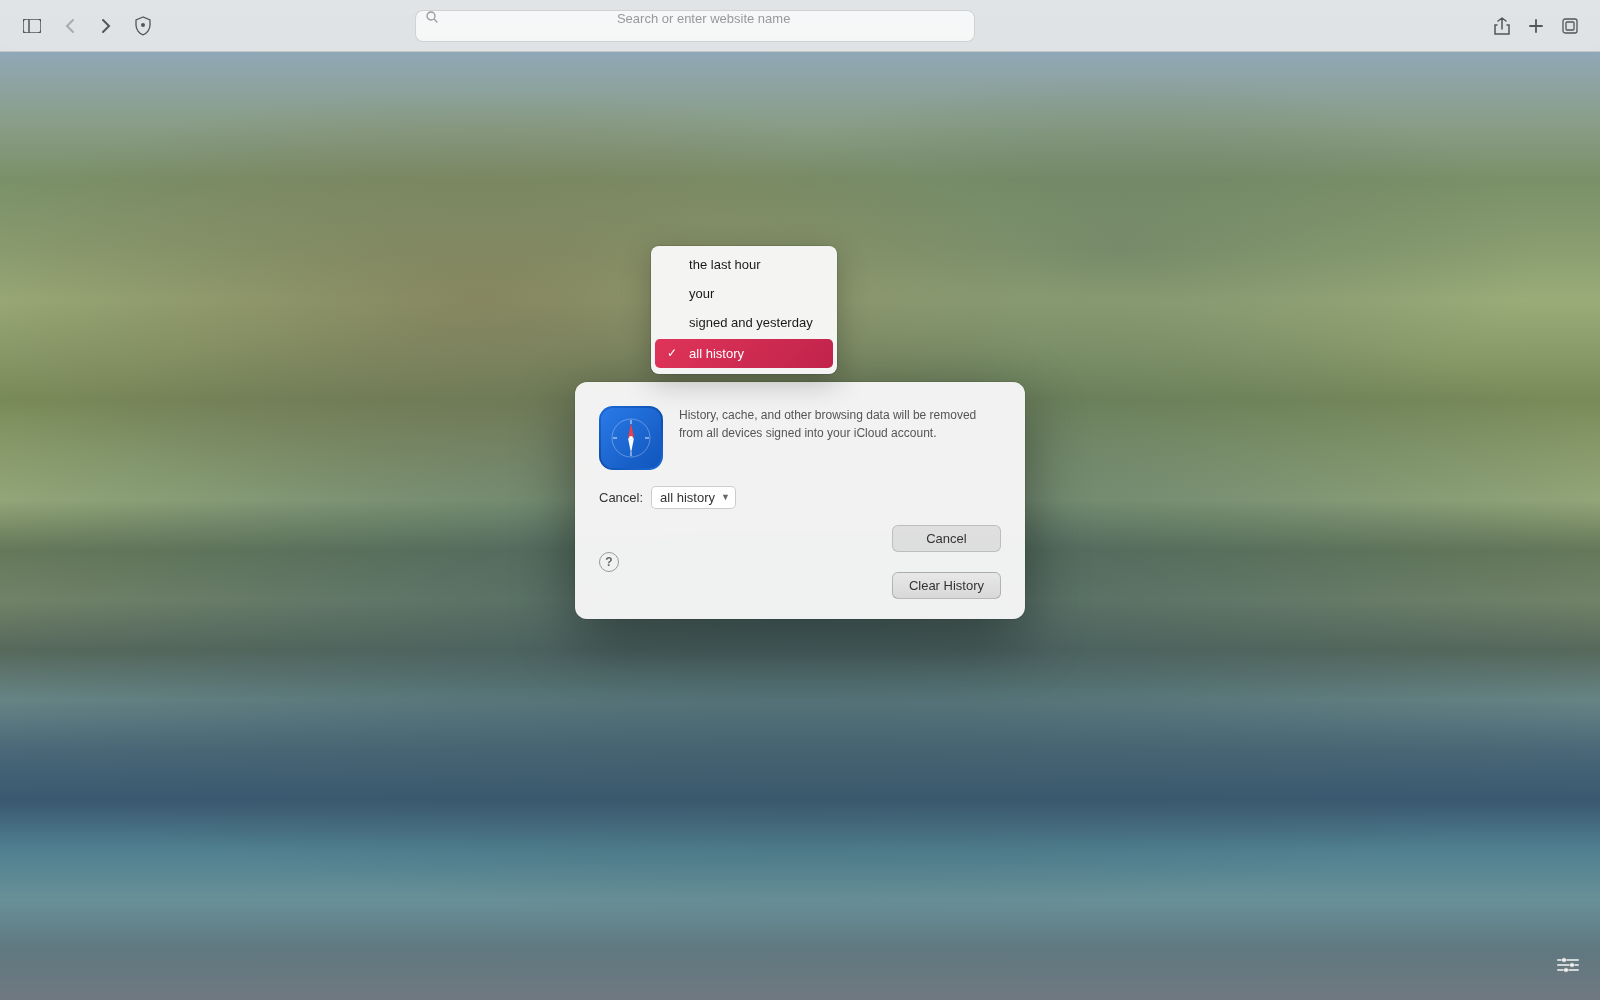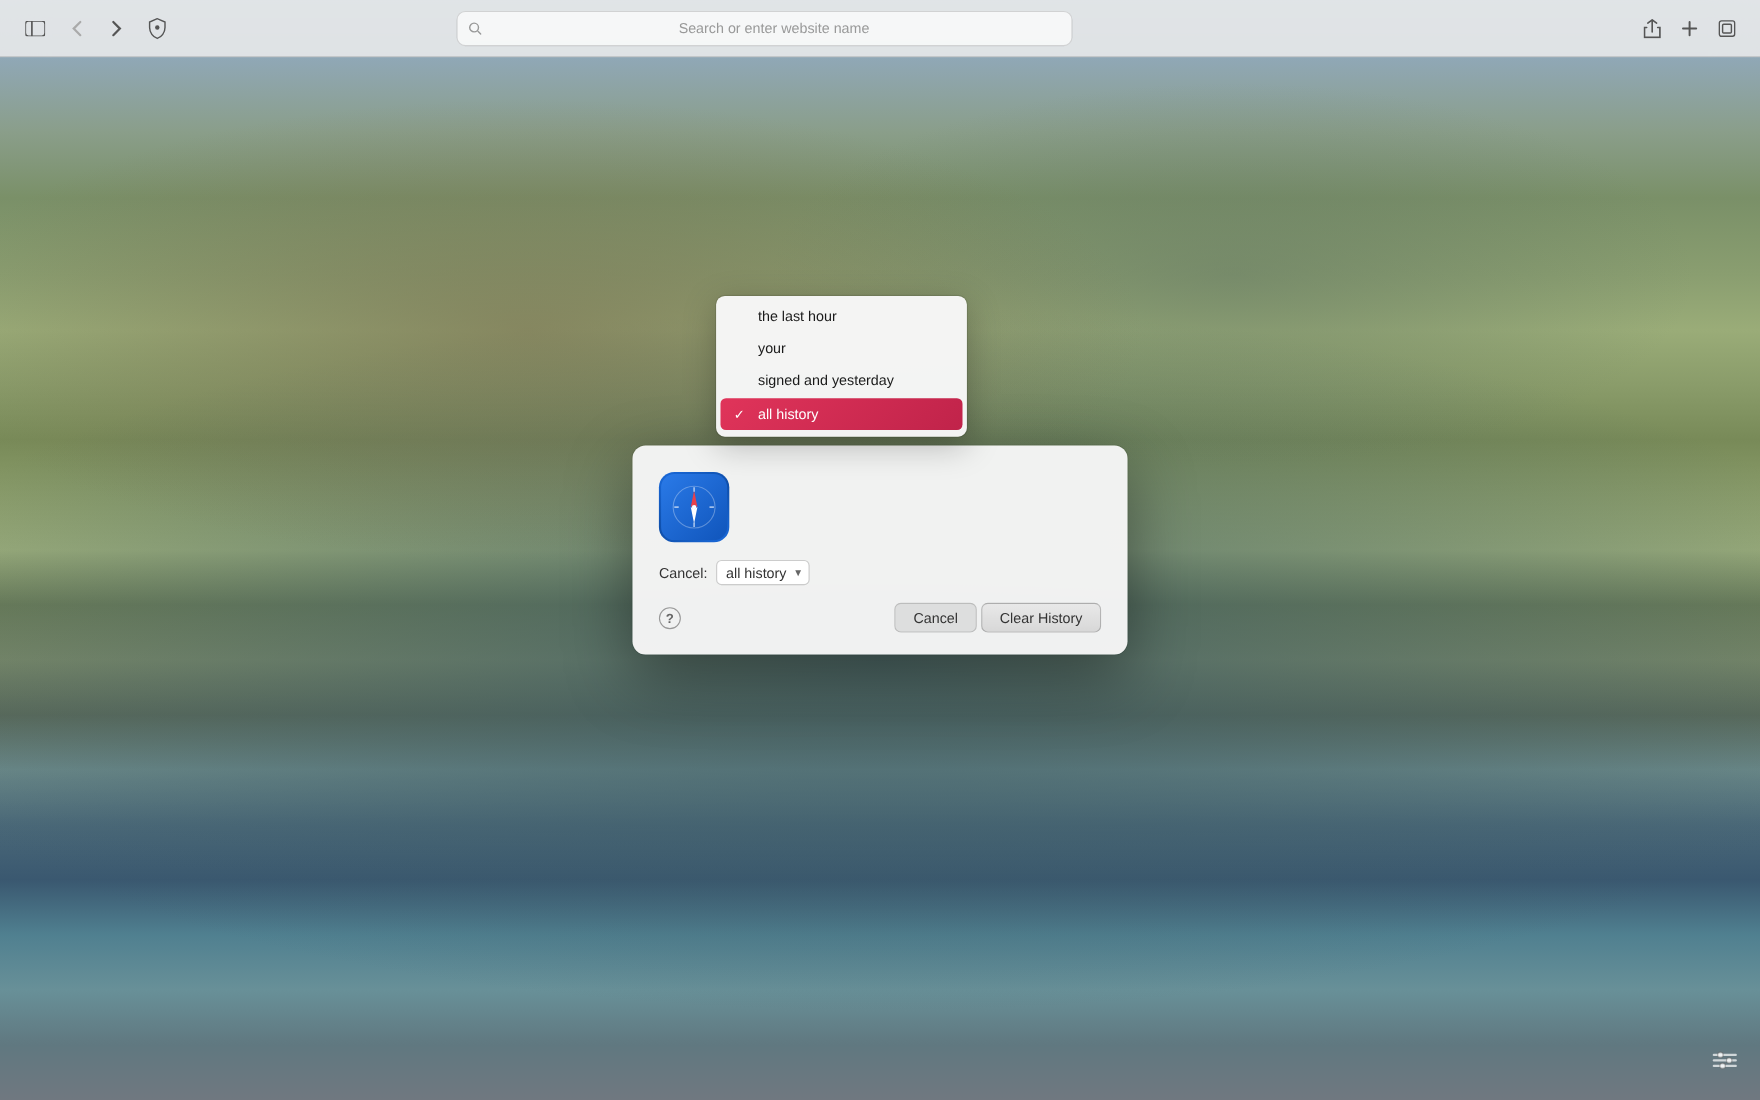--- a/index.html
+++ b/index.html
@@ -94,21 +94,21 @@
 
     .address-bar {
       flex: 1;
       max-width: 560px;
       margin: 0 auto;
       height: 32px;
       background: rgba(255,255,255,0.7);
       border-radius: 8px;
       border: 1px solid rgba(0,0,0,0.15);
       display: flex;
-      align-items: center;
+      align-items: flex-start;
       padding: 0 10px;
       gap: 6px;
       cursor: text;
     }
 
     .address-bar-text {
       font-size: 13px;
       color: #999;
       flex: 1;
       text-align: center;
@@ -222,21 +222,21 @@
       appearance: none;
       -webkit-appearance: none;
       position: relative;
     }
 
     
     .dropdown-menu {
       position: absolute;
       top: -240px;
       left: 0;
-      width: 228px;
+      width: 186px;
       background: rgba(246,246,246,0.98);
       border-radius: 8px;
       box-shadow: 0 8px 30px rgba(0,0,0,0.25), 0 0 0 1px rgba(0,0,0,0.1);
       overflow: hidden;
       z-index: 200;
       padding: 4px 0;
     }
 
     .dropdown-item {
       padding: 7px 16px;
@@ -279,21 +279,22 @@
       font-size: 12px;
       cursor: pointer;
       display: flex;
       align-items: center;
       justify-content: center;
       font-weight: 600;
     }
 
     .btn-group {
       display: flex;
-      gap: 4px;
+      gap: 20px;
+      flex-direction: column;
     }
 
     .btn {
       padding: 5px 16px;
       border-radius: 6px;
       font-size: 13px;
       cursor: pointer;
       border: none;
       font-family: inherit;
     }
@@ -400,20 +401,21 @@
 
             <line x1="21" y1="3" x2="21" y2="7" stroke="rgba(255,255,255,0.6)" stroke-width="1.5"></line>
             <line x1="39" y1="21" x2="35" y2="21" stroke="rgba(255,255,255,0.6)" stroke-width="1.5"></line>
             <line x1="21" y1="39" x2="21" y2="35" stroke="rgba(255,255,255,0.6)" stroke-width="1.5"></line>
             <line x1="3" y1="21" x2="7" y2="21" stroke="rgba(255,255,255,0.6)" stroke-width="1.5"></line>
           </svg>
         </div>
       </div>
 
       <div>
+        <div class="dialog-body-text">History, cache, and other browsing data will be removed from all devices signed into your iCloud account.</div>
       </div>
     </div>
 
     <div class="clear-row">
       <span class="clear-label">Cancel:</span>
 
       <div class="dropdown-wrapper">
         <div class="dropdown-trigger">
           <span>all history</span>
           <span style="position:absolute;right:5px;top:50%;transform:translateY(-50%);font-size:9px;color:#666;">▼</span>

